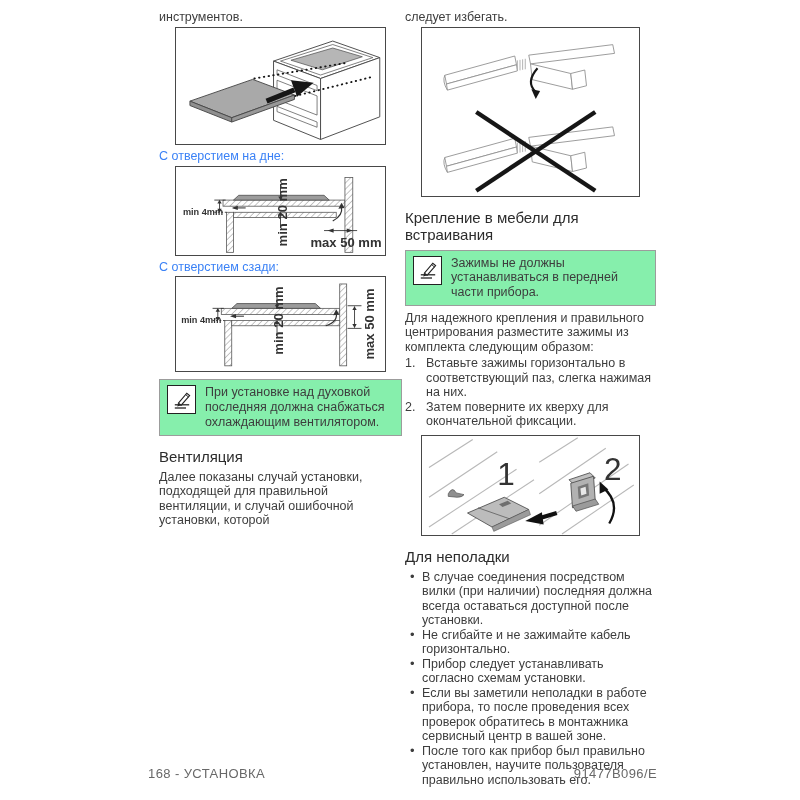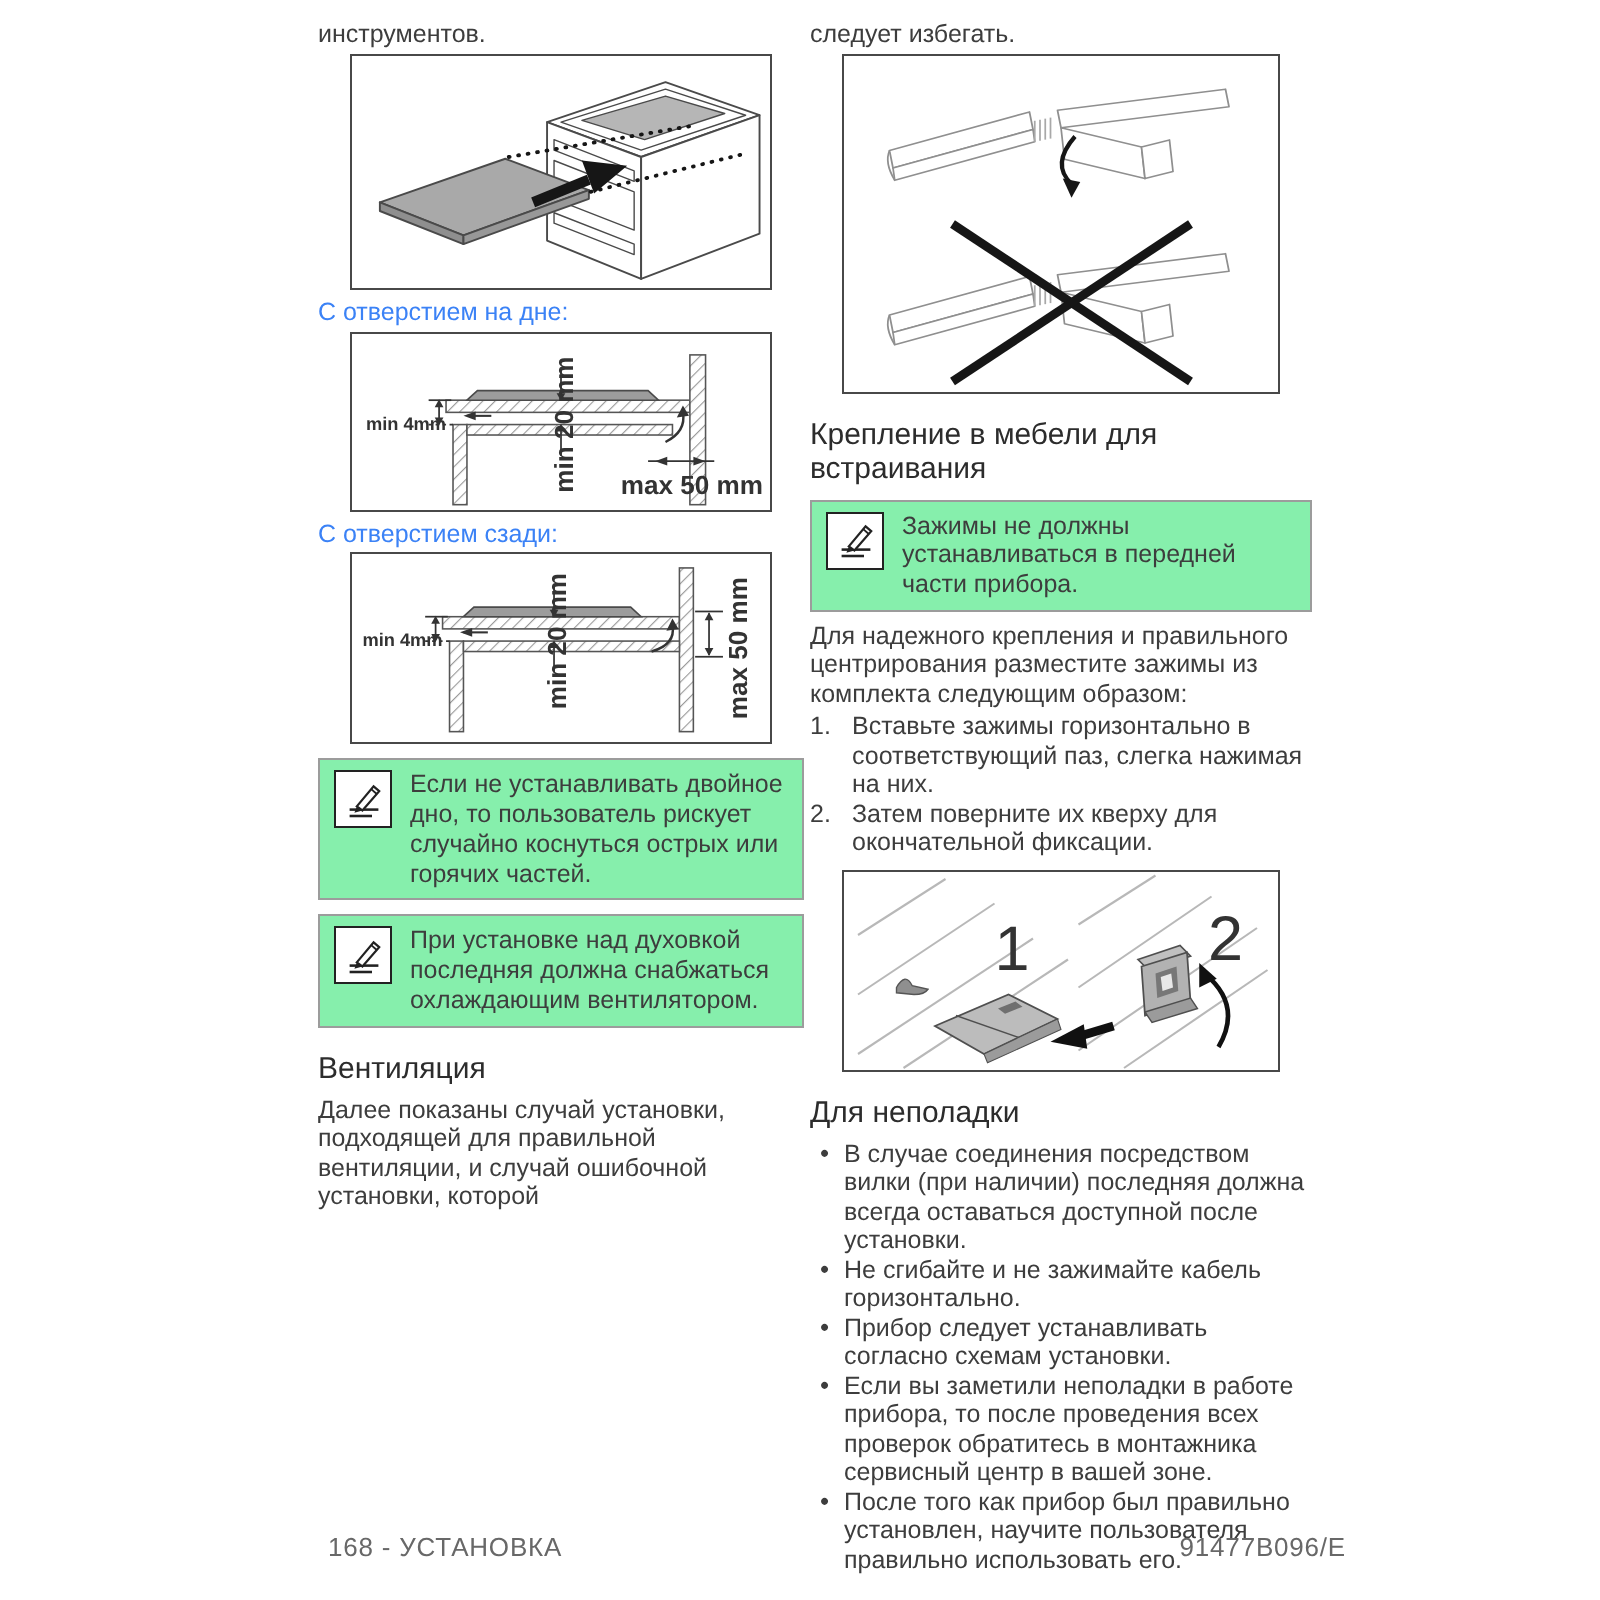--- a/index.html
+++ b/index.html
@@ -21,21 +21,21 @@
   .note-icon{flex:0 0 29px;width:29px;height:29px;background:#fff;border:1.5px solid #222;
              display:flex;align-items:center;justify-content:center;box-sizing:border-box;}
   .note-icon svg{width:24px;height:24px;display:block;}
   .ol{margin:2px 0 6px;}
   .ol-row{display:flex;font-size:12.5px;line-height:14.5px;}
   .ol-row .num{flex:0 0 21px;}
   .ul{margin:1px 0 0;}
   .ul-row{display:flex;font-size:12.5px;line-height:14.5px;}
   .ul-row::before{content:"\2022";flex:0 0 17px;padding-left:5px;box-sizing:border-box;
                   font-size:13px;line-height:14.5px;color:#3d3d3d;}
-  .footer{position:absolute;left:164px;top:766px;width:509px;display:flex;
+  .footer{position:absolute;left:148px;top:766px;width:509px;display:flex;
           justify-content:space-between;font-size:13px;color:#686868;letter-spacing:0.4px;}
   svg text{font-family:"Liberation Sans",sans-serif;fill:#333;}
 </style>
 </head>
 <body>
 
 <div>
 
   <div class="col left">
 
@@ -142,32 +142,20 @@
           <line x1="197" y1="33" x2="213" y2="33"></line>
           <line x1="197" y1="59" x2="213" y2="59"></line>
           <line x1="205" y1="34" x2="205" y2="58"></line>
         </g>
         <polygon points="202.5,38 207.5,38 205,33.5" fill="#333"></polygon>
         <polygon points="202.5,54 207.5,54 205,58.5" fill="#333"></polygon>
         <text transform="rotate(-90 227 54)" x="227" y="54" text-anchor="middle" font-size="15" font-weight="600">max 50 mm</text>
       </svg>
     </div>
 
-    <div class="note">
-      <span class="note-icon">
-        <svg viewBox="0 0 30 30">
-          <line x1="6" y1="21" x2="24" y2="21" stroke="#222" stroke-width="1.6"></line>
-          <line x1="6" y1="25" x2="20" y2="25" stroke="#222" stroke-width="1.6"></line>
-          <path d="M10.5,19 L21,6.5 L24.5,9.5 L14,21.5 Z" fill="#fff" stroke="#222" stroke-width="1.4"></path>
-          <path d="M10.5,19 L9,23 L14,21.5 Z" fill="#222"></path>
-          <line x1="19.5" y1="8.2" x2="23" y2="11.2" stroke="#222" stroke-width="1.2"></line>
-        </svg>
-      </span>
-      <p>Если не устанавливать двойное дно, то пользователь рискует случайно коснуться острых или горячих частей.</p>
-    </div>
 
     <div class="note">
       <span class="note-icon">
         <svg viewBox="0 0 30 30">
           <line x1="6" y1="21" x2="24" y2="21" stroke="#222" stroke-width="1.6"></line>
           <line x1="6" y1="25" x2="20" y2="25" stroke="#222" stroke-width="1.6"></line>
           <path d="M10.5,19 L21,6.5 L24.5,9.5 L14,21.5 Z" fill="#fff" stroke="#222" stroke-width="1.4"></path>
           <path d="M10.5,19 L9,23 L14,21.5 Z" fill="#222"></path>
           <line x1="19.5" y1="8.2" x2="23" y2="11.2" stroke="#222" stroke-width="1.2"></line>
         </svg>

